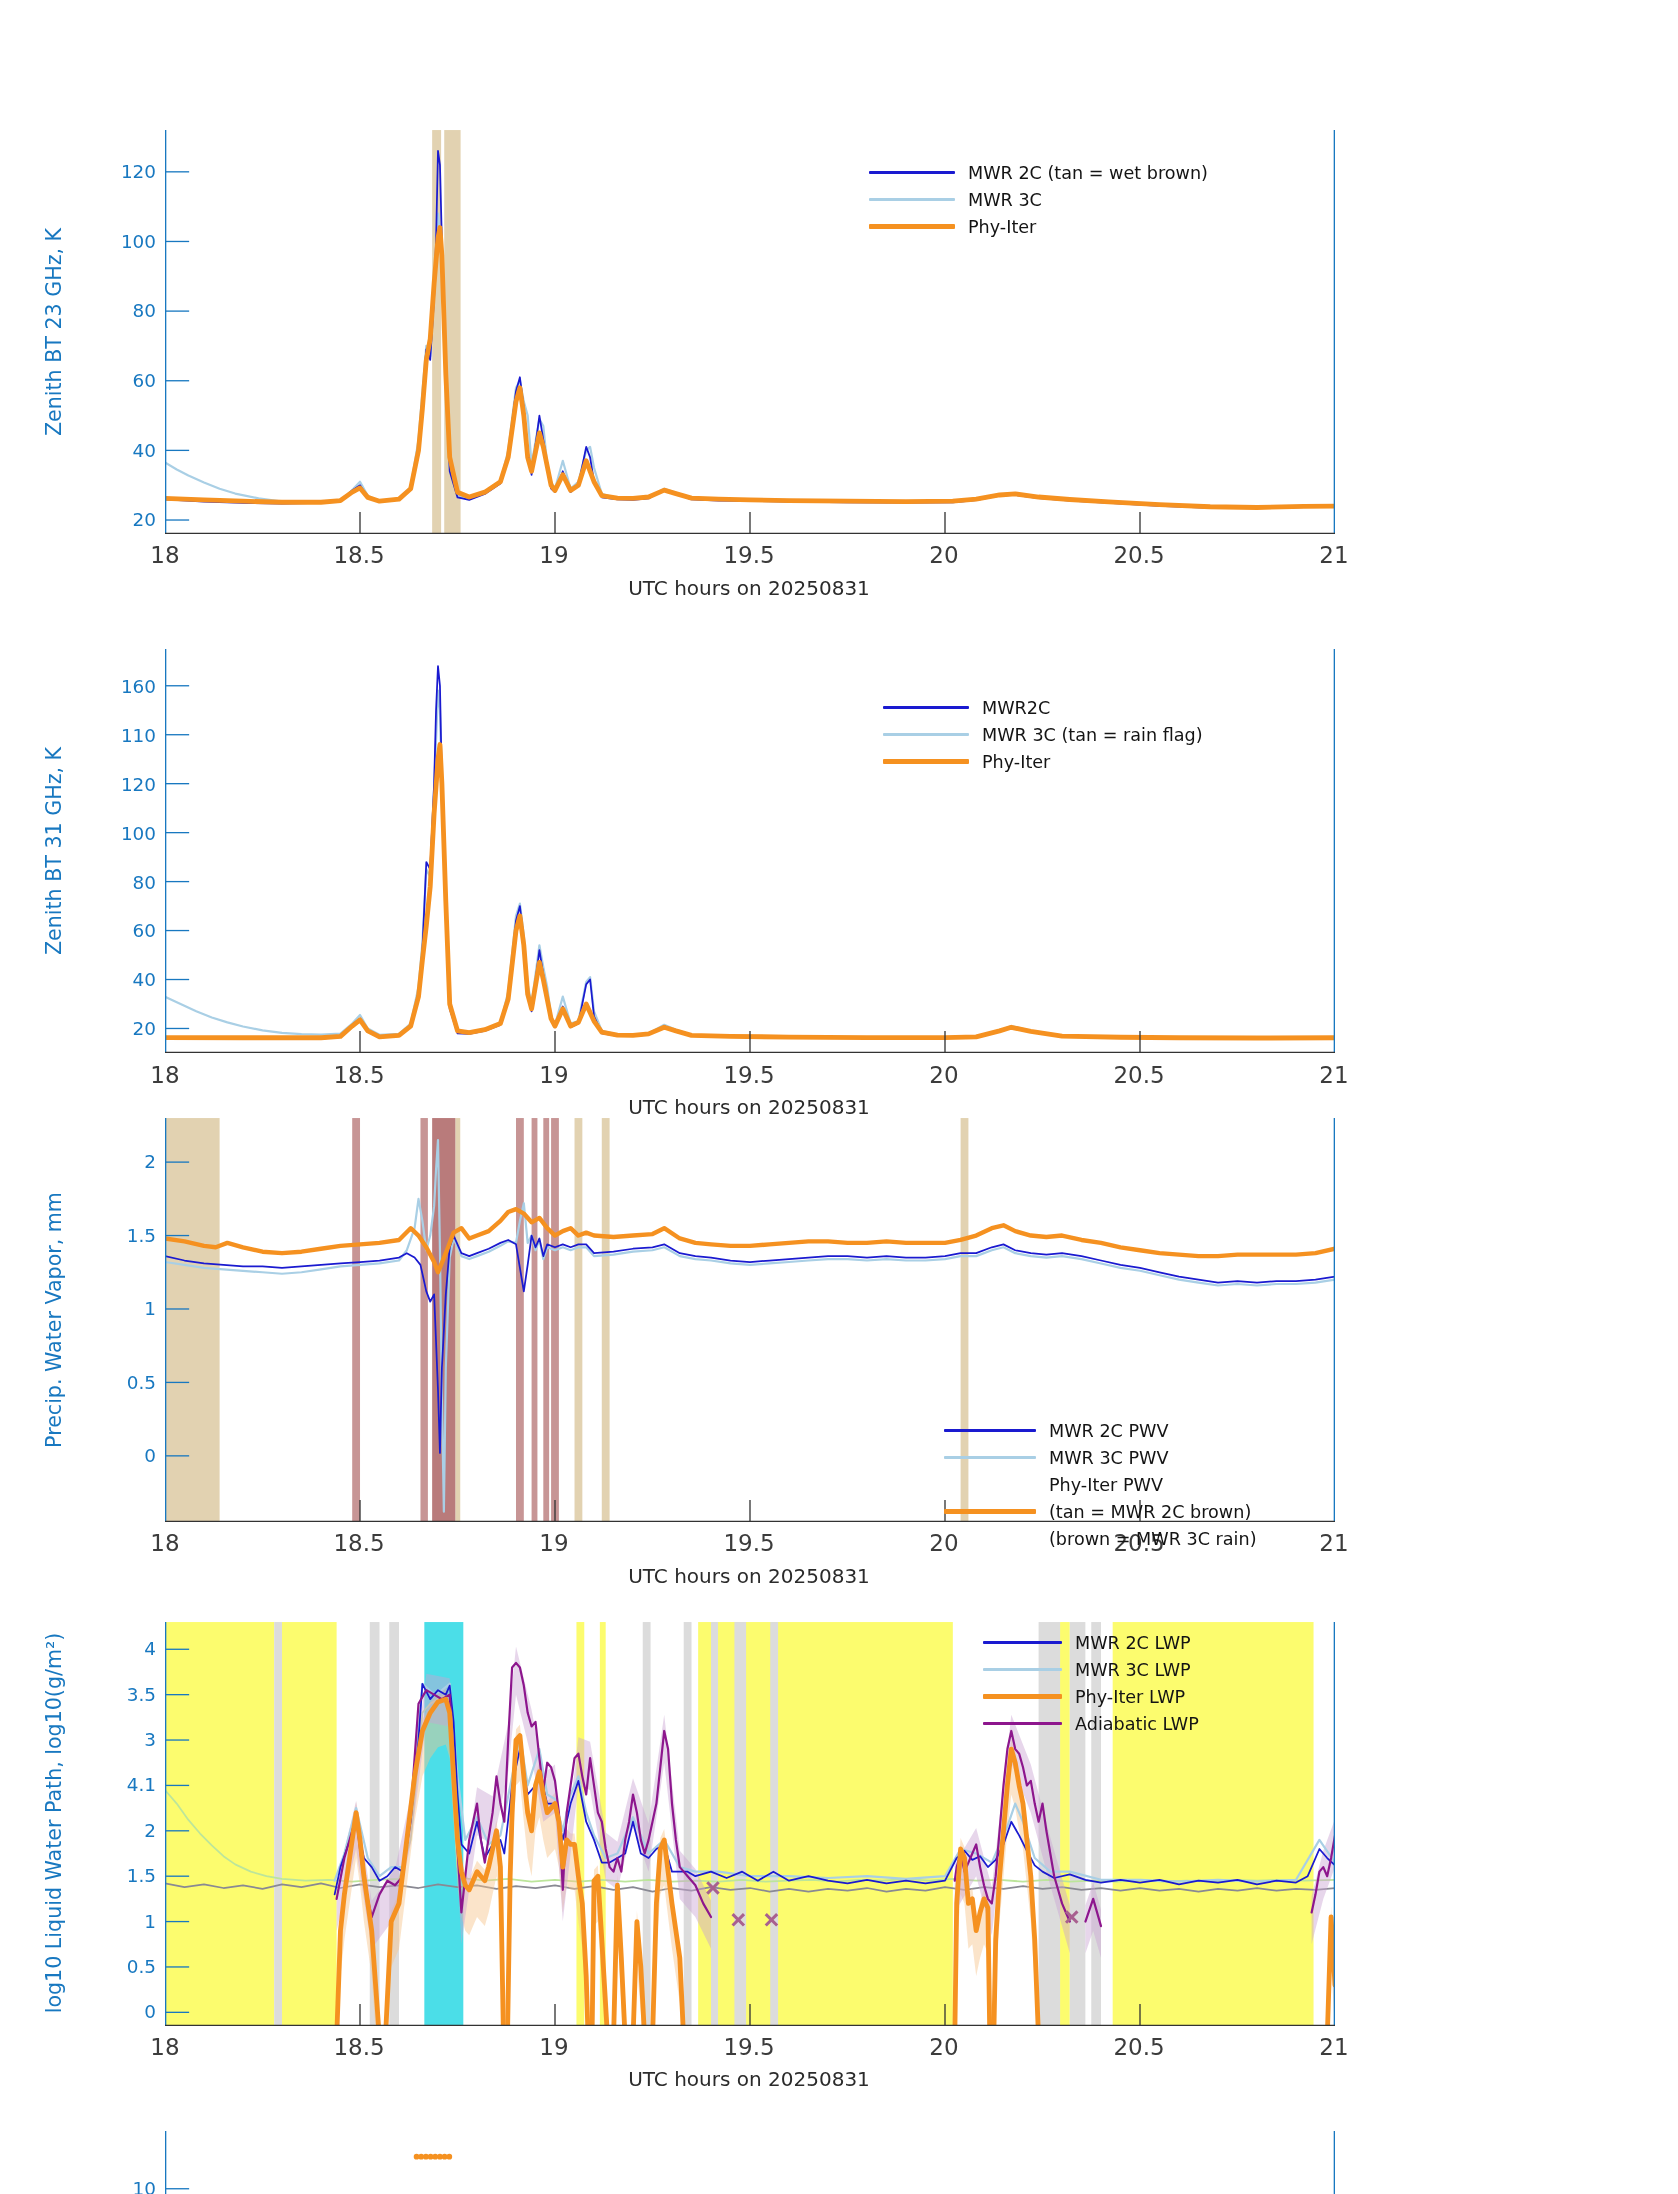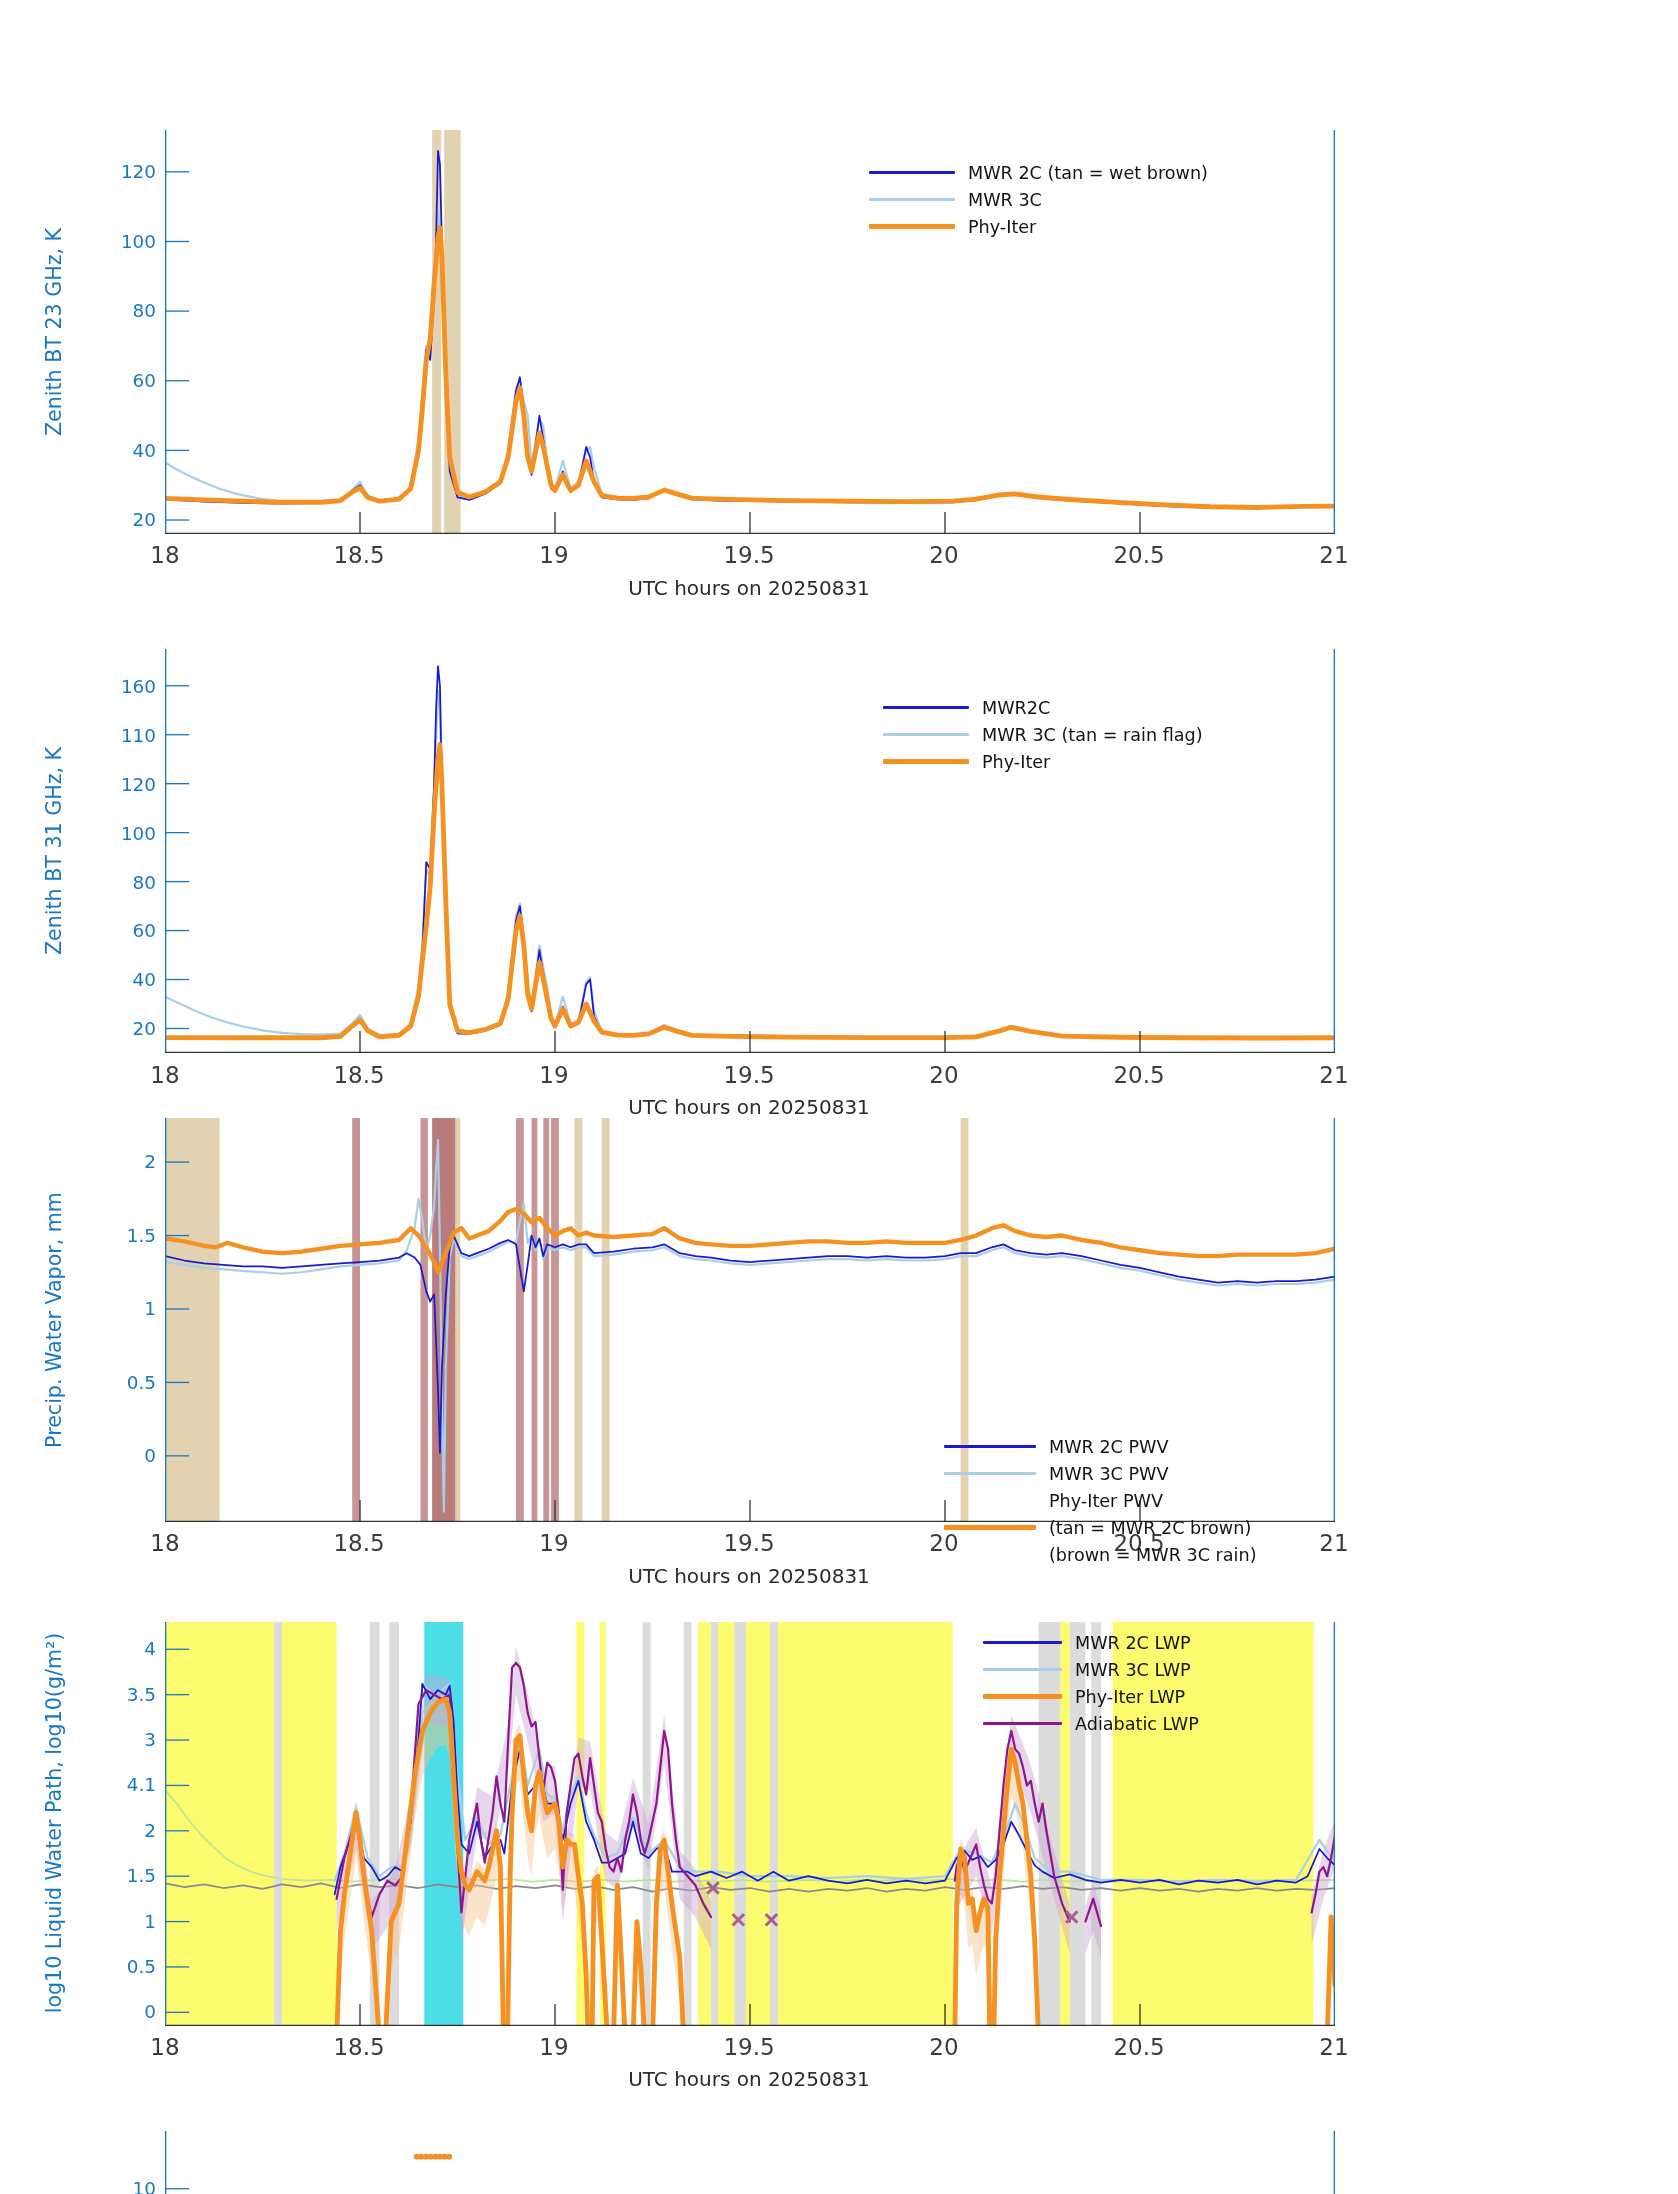--- a/index.html
+++ b/index.html
@@ -172,21 +172,21 @@
     <div class="ytick-label" style="left: 90px; top: 1150px; color: rgb(24, 120, 192);">2</div>
     <div class="xtick-label" style="left: 165px; top: 1532px; color: rgb(60, 60, 60);">18</div>
     <div class="xtick-label" style="left: 359px; top: 1532px; color: rgb(60, 60, 60);">18.5</div>
     <div class="xtick-label" style="left: 554px; top: 1532px; color: rgb(60, 60, 60);">19</div>
     <div class="xtick-label" style="left: 749px; top: 1532px; color: rgb(60, 60, 60);">19.5</div>
     <div class="xtick-label" style="left: 944px; top: 1532px; color: rgb(60, 60, 60);">20</div>
     <div class="xtick-label" style="left: 1139px; top: 1532px; color: rgb(60, 60, 60);">20.5</div>
     <div class="xtick-label" style="left: 1334px; top: 1532px; color: rgb(60, 60, 60);">21</div>
     <div class="xaxis-label" style="left: 749px; top: 1564px;">UTC hours on 20250831</div>
     <div class="yaxis-label" style="left: 54px; top: 1320px; color: rgb(24, 120, 192);">Precip. Water Vapor, mm</div>
-    <div class="legend" style="left: 944px; top: 1417px; margin-top: 16px;">
+    <div class="legend" style="left: 944px; top: 1417px;">
       <div class="legend-row">
         <div class="legend-swatch-wrap" style="width: 92px;">
           <div class="legend-swatch" style="height: 2.6px; background: rgb(26, 26, 208);"></div>
         </div>
         <span class="legend-label">MWR 2C PWV</span>
       </div>
       <div class="legend-row">
         <div class="legend-swatch-wrap" style="width: 92px;">
           <div class="legend-swatch" style="height: 2.6px; background: rgb(169, 207, 229);"></div>
         </div>

